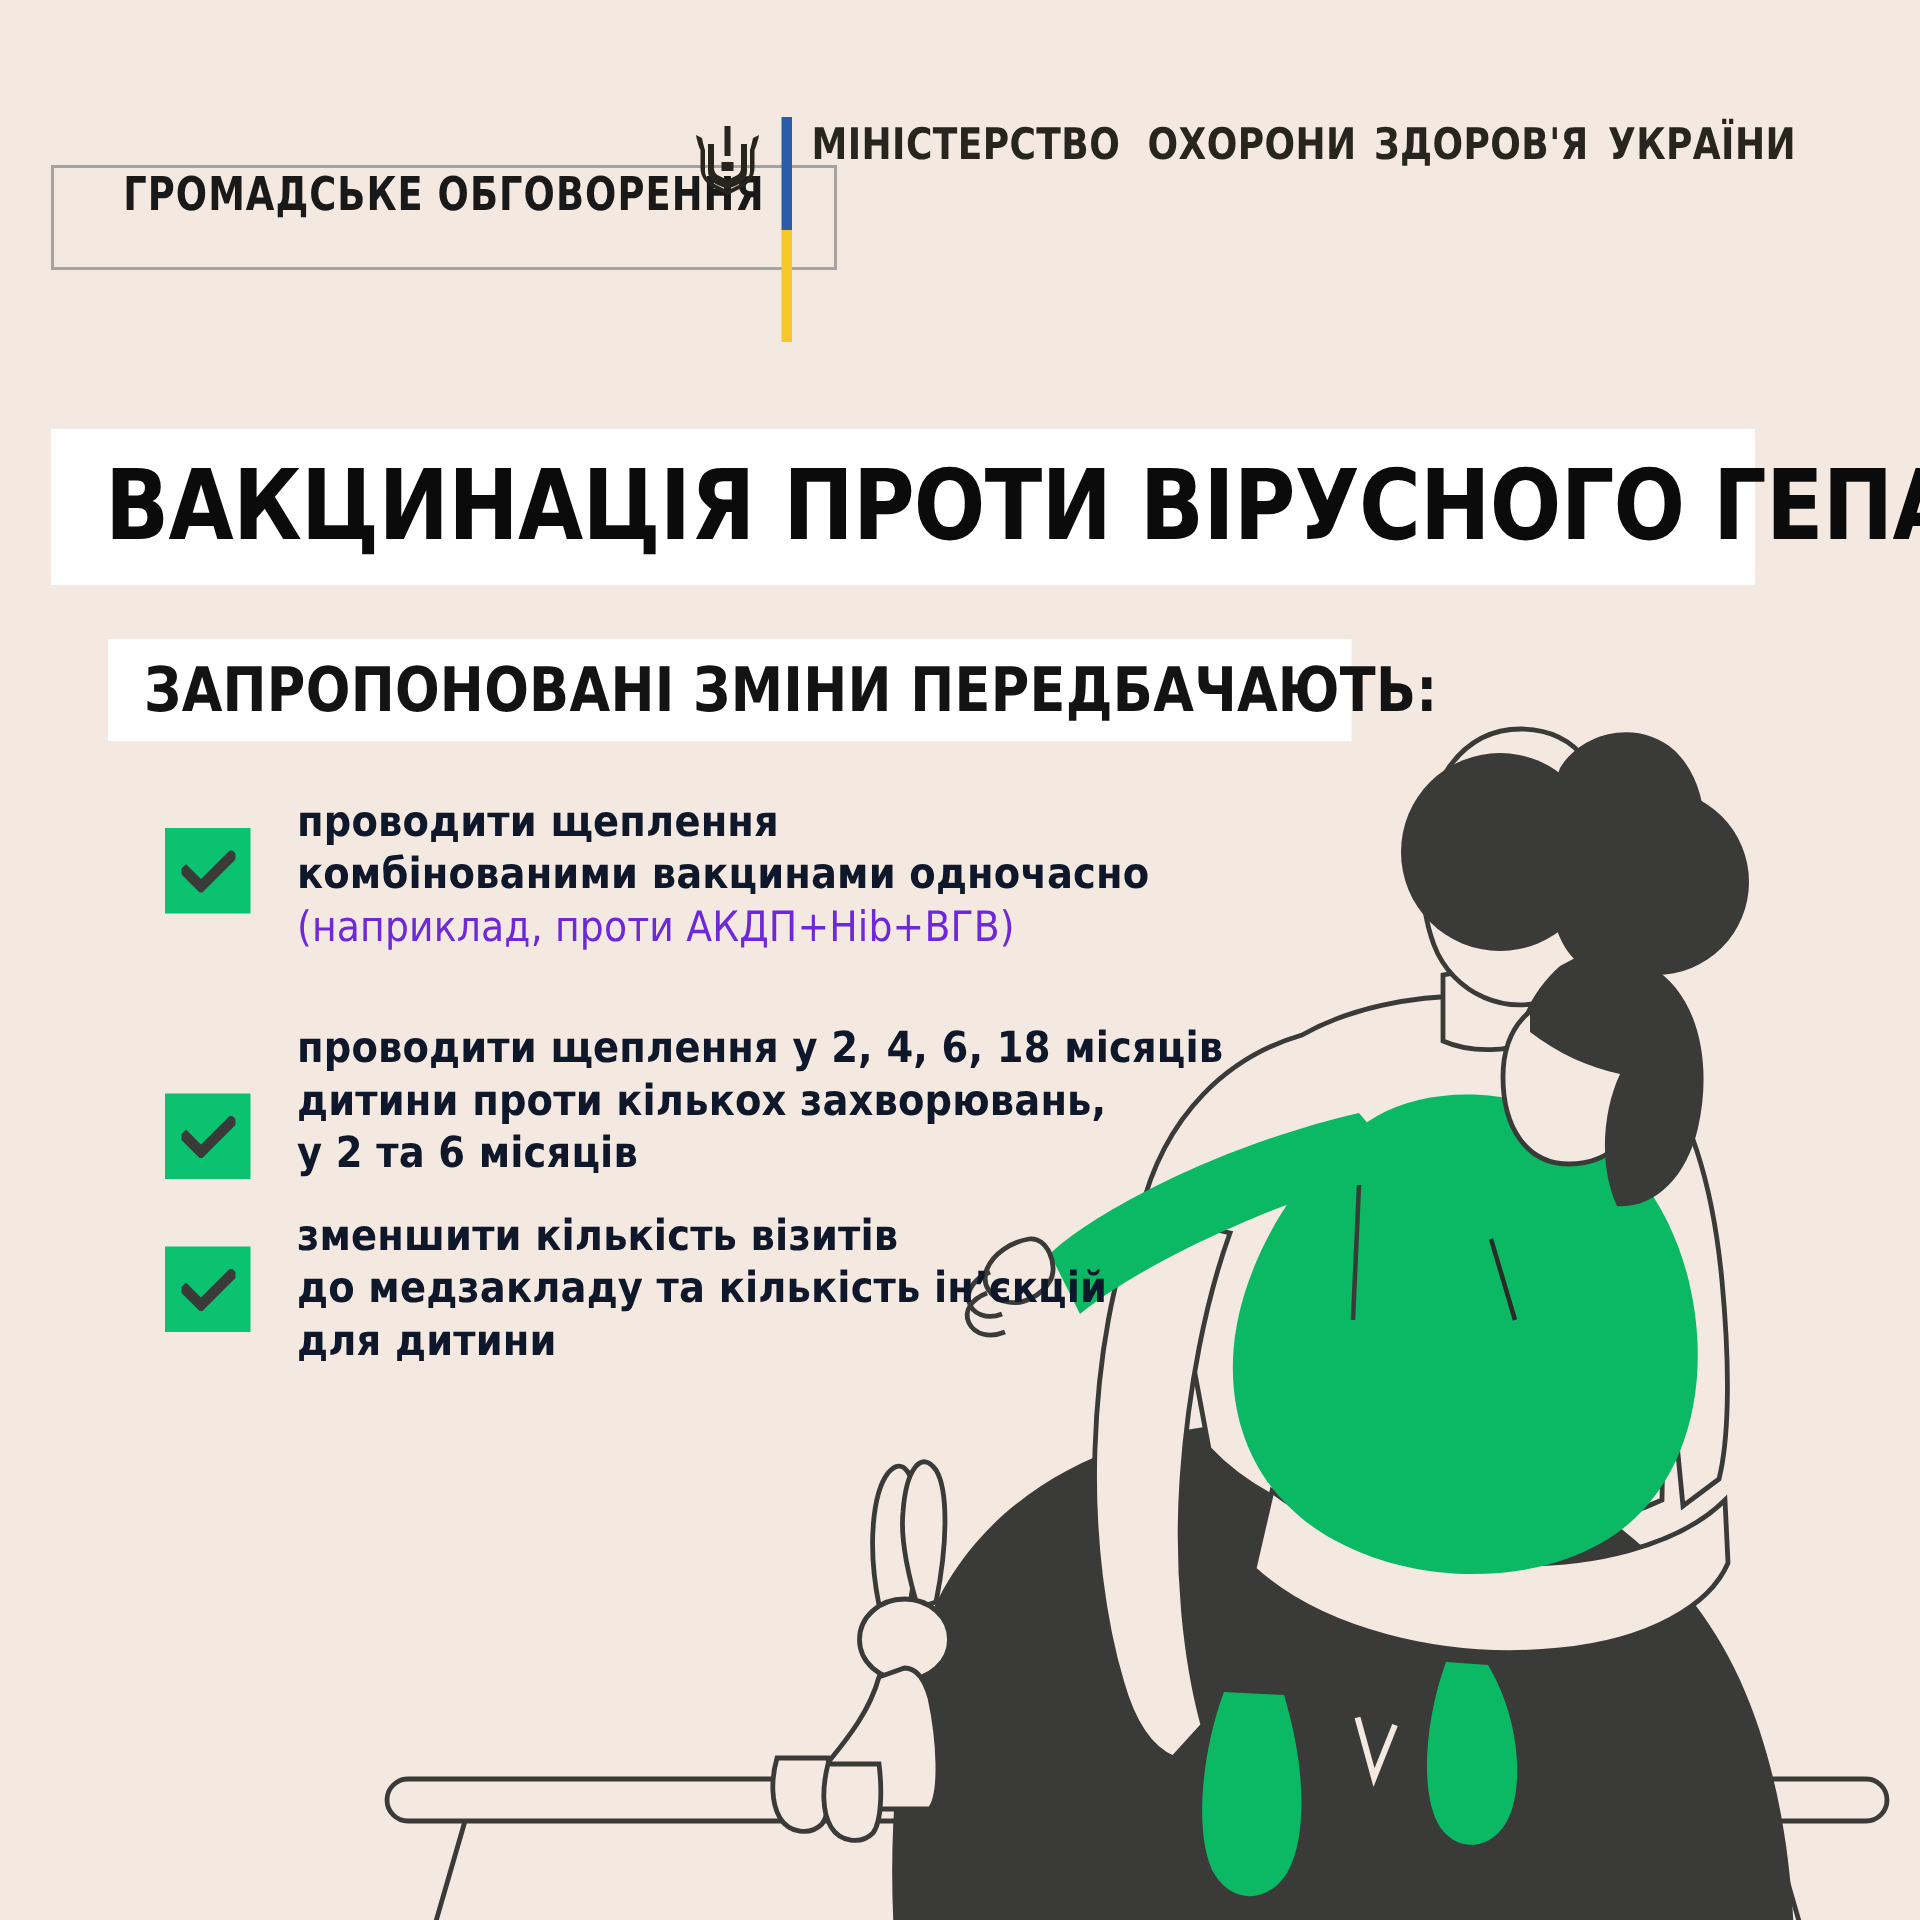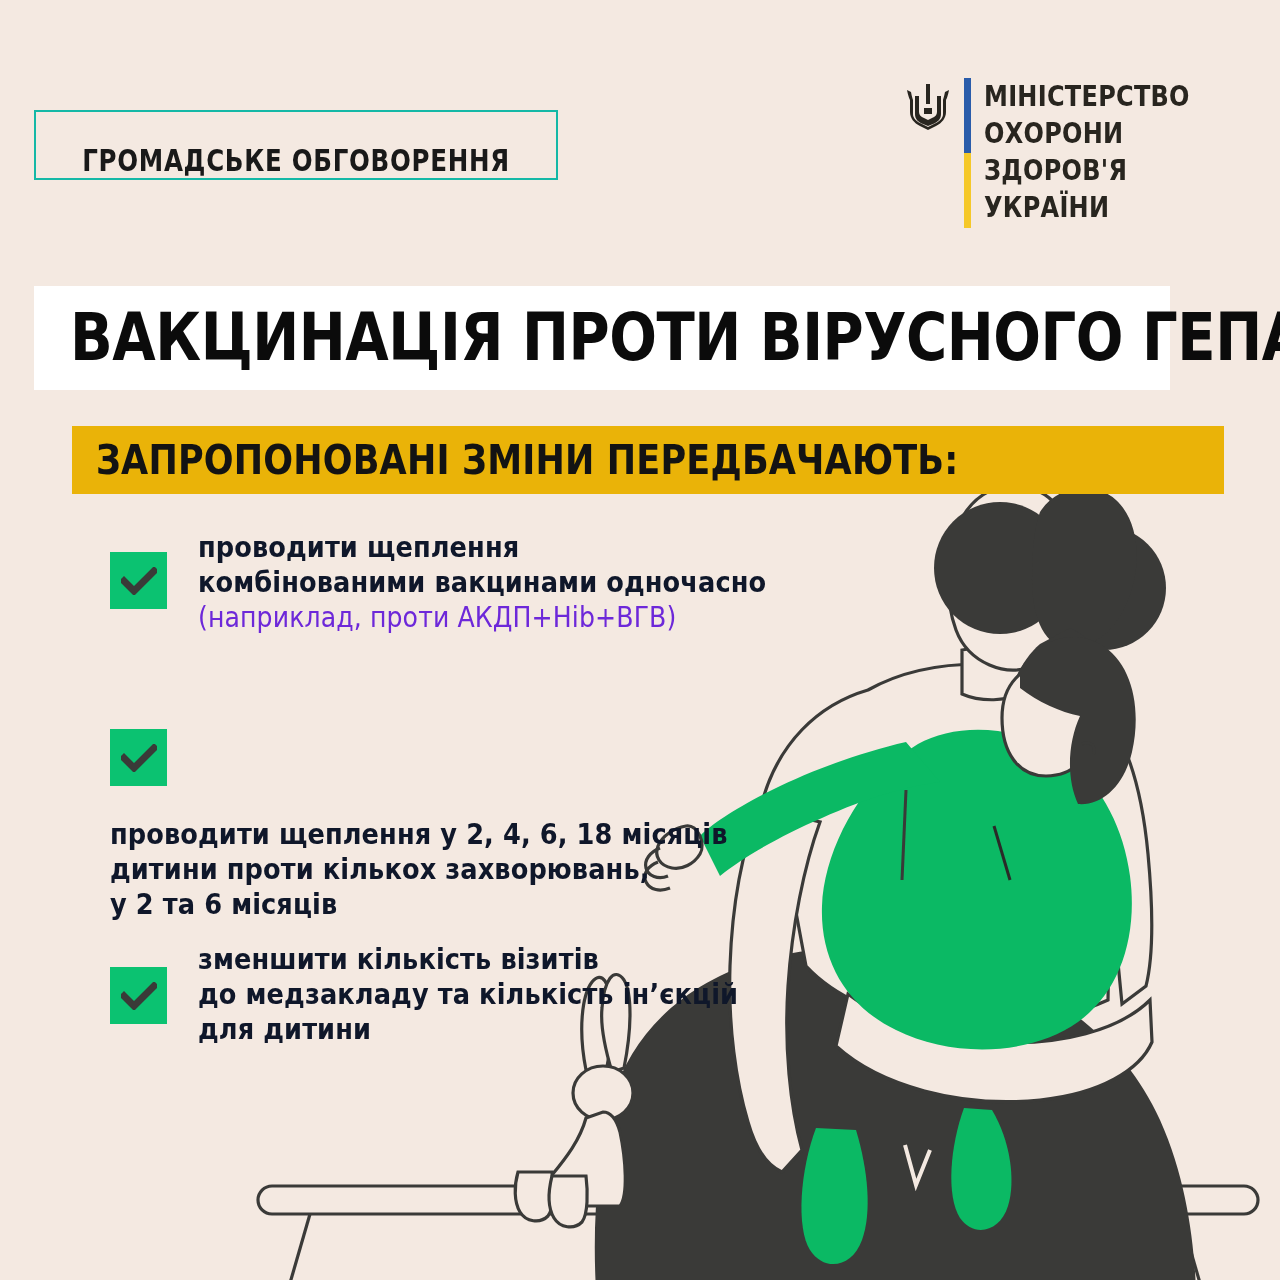--- a/index.html
+++ b/index.html
@@ -34,25 +34,25 @@
     pointer-events: none;
   }
 
   
   .badge {
     position: absolute;
     left: 34px;
     top: 110px;
     width: 524px;
     height: 70px;
-    border: 2px solid #14b8a6;
+    border: 2px solid #a3a3a3;
     box-sizing: border-box;
     z-index: 3;
     display: flex;
-    align-items: flex-end;
+    align-items: flex-start;
     justify-content: center;
   }
   .badge-label {
     font-family: "Liberation Sans Narrow", "DejaVu Sans Condensed", "Liberation Sans", sans-serif;
     font-weight: 700;
     font-size: 31px;
     letter-spacing: 0.8px;
     color: #191919;
     transform: scaleX(0.88);
     white-space: nowrap;
@@ -74,21 +74,20 @@
     flex: 0 0 auto;
   }
   .flagbar {
     width: 7px;
     height: 150px;
     flex: 0 0 auto;
     background: linear-gradient(to bottom, #2a5caa 0%, #2a5caa 50%, #f5c828 50%, #f5c828 100%);
   }
   .logo-text {
     display: flex;
-    flex-direction: column;
     justify-content: flex-start;
   }
   .logo-line {
     font-family: "Liberation Sans Narrow", "DejaVu Sans Condensed", "Liberation Sans", sans-serif;
     font-weight: 700;
     font-size: 29px;
     line-height: 37px;
     letter-spacing: 0.3px;
     color: #28251f;
     transform: scaleX(0.92);
@@ -119,23 +118,23 @@
     transform: scaleX(0.96);
     transform-origin: left center;
     white-space: nowrap;
   }
 
   
   .subtitle-band {
     position: absolute;
     left: 72px;
     top: 426px;
-    width: 1152px;
+    width: 829px;
     height: 68px;
-    background: #eab308;
+    background: #ffffff;
     z-index: 3;
     display: flex;
     align-items: center;
   }
   .subtitle-text {
     font-family: "Liberation Sans Narrow", "DejaVu Sans Condensed", "Liberation Sans", sans-serif;
     font-weight: 700;
     font-size: 41px;
     letter-spacing: 0.2px;
     color: #131313;
@@ -153,21 +152,21 @@
     width: 760px;
     z-index: 3;
   }
   .bullet {
     position: relative;
     display: flex;
     align-items: flex-start;
     gap: 31px;
   }
   .bullet.b1 { margin-top: 0; }
-  .bullet.b2 { margin-top: 46px; flex-direction: column; }
+  .bullet.b2 { margin-top: 46px; }
   .bullet.b3 { margin-top: 20px; }
 
   .check-box {
     width: 57px;
     height: 57px;
     background: #0bc271;
     flex: 0 0 auto;
     display: flex;
     align-items: center;
     justify-content: center;

